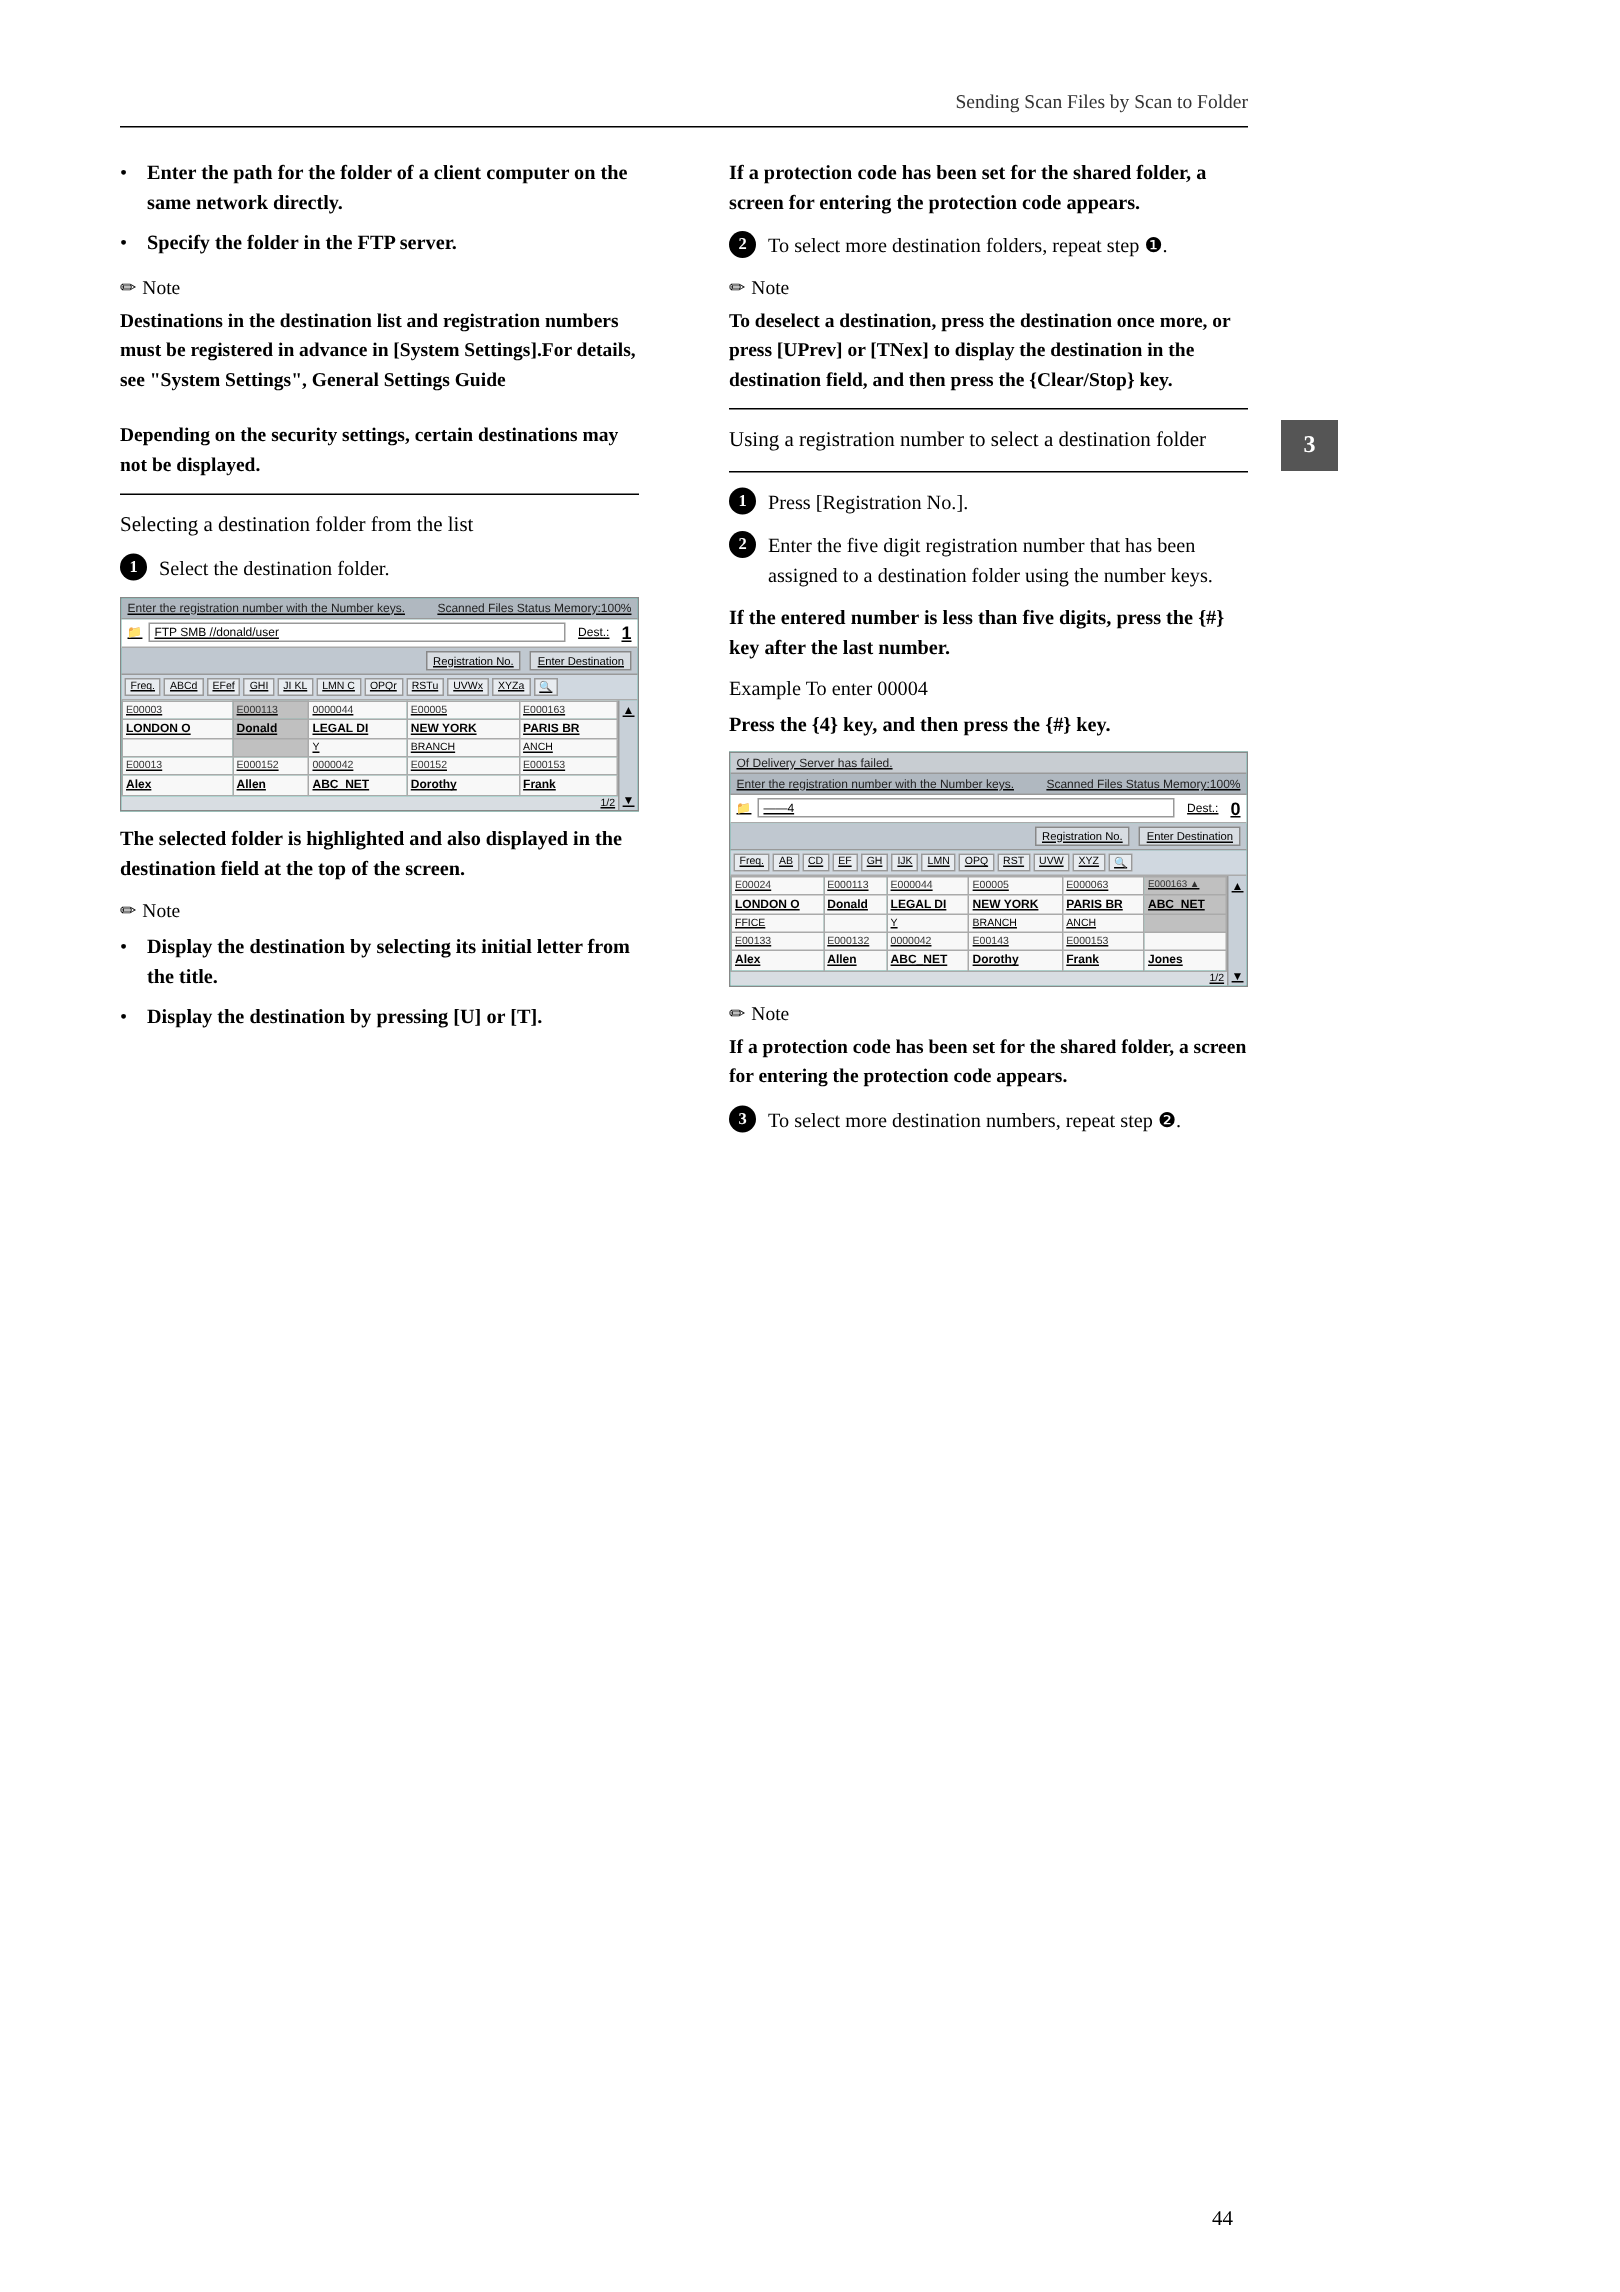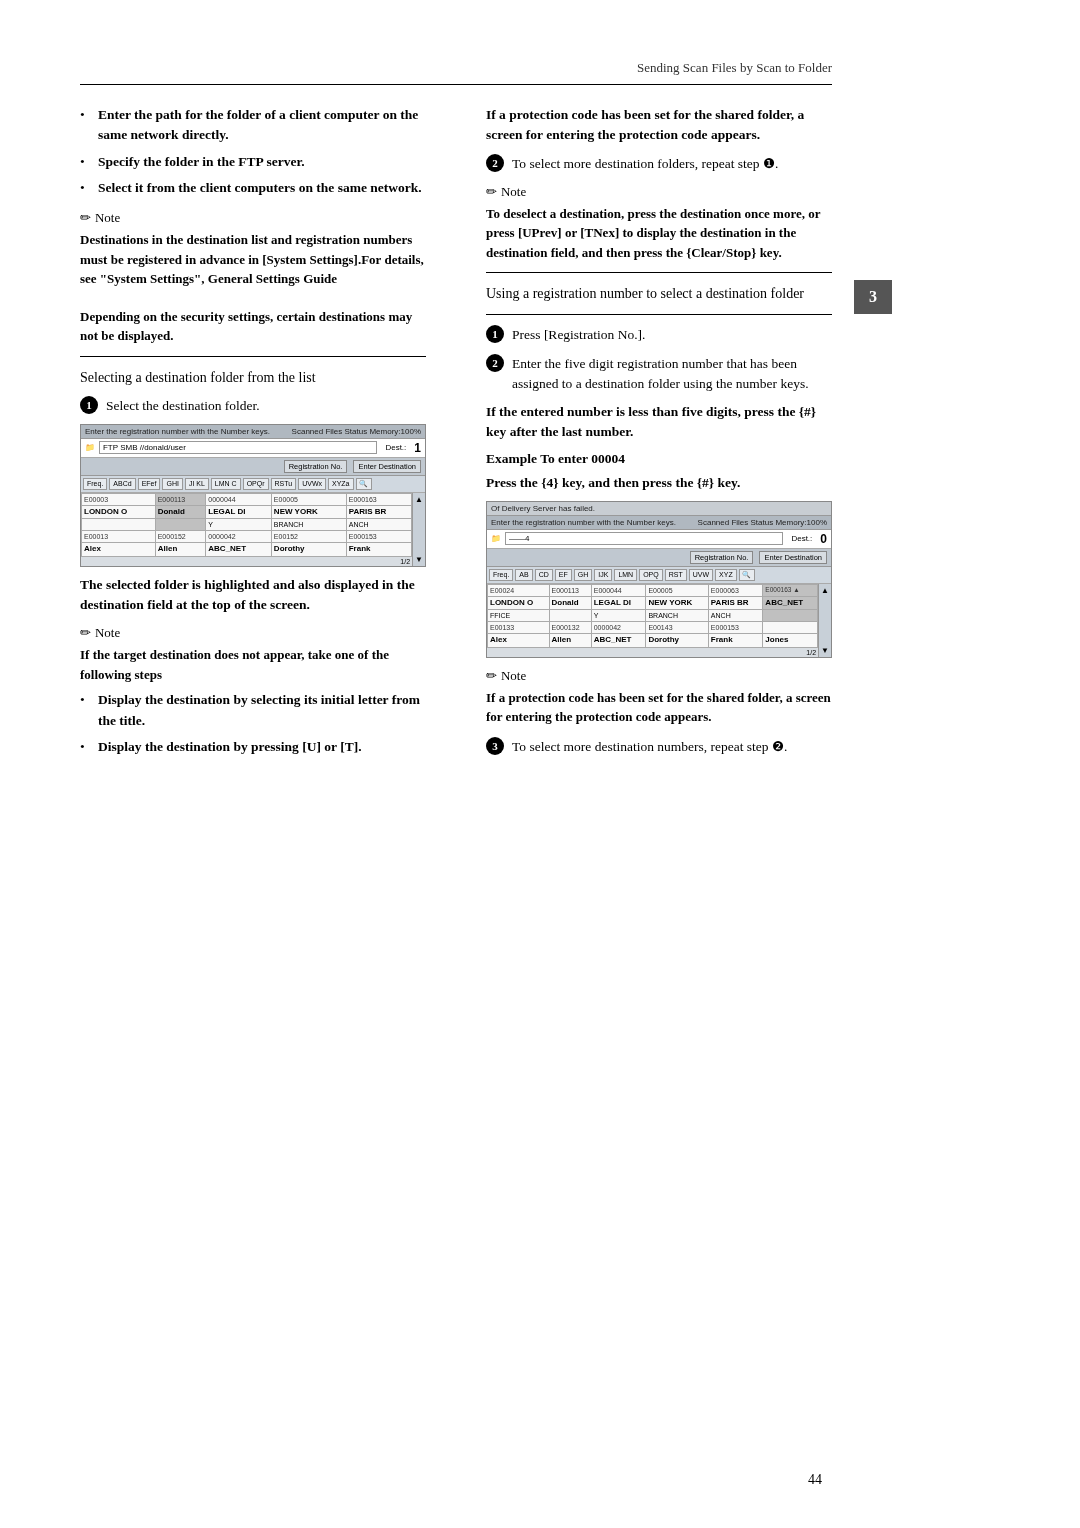--- a/index.html
+++ b/index.html
@@ -136,20 +136,21 @@
       line-height: 1.5;
     }
 
     
     .ui-screenshot {
       border: 1px solid #888;
       margin: 8px 0;
       background: #5eead4;
       font-size: 9px;
       font-family: Arial, sans-serif;
+      text-decoration: underline;
     }
     .ui-top-bar {
       background: #b0b8c0;
       padding: 2px 4px;
       display: flex;
       justify-content: space-between;
       align-items: center;
       border-bottom: 1px solid #999;
     }
     .ui-top-bar-text {
@@ -280,21 +281,21 @@
     }
 
     hr.section-rule {
       border: none;
       border-top: 1px solid #000;
       margin: 10px 0;
     }
 
     .example-text {
       font-size: 13.5px;
-      font-weight: bold;
+      font-weight: normal;
       margin: 6px 0;
     }
 
   </style>
 </head>
 <body>
 
 <div class="page-container">
 
   <div class="page-header">
@@ -303,21 +304,20 @@
 
   <div class="chapter-marker">3</div>
 
   <div class="two-col">
 
     <div class="left-col">
 
       <ul class="bullet-list">
         <li><strong>Enter the path for the folder of a client computer on the same network directly.</strong></li>
         <li><strong>Specify the folder in the FTP server.</strong></li>
-        <li><strong>Select it from the client computers on the same network.</strong></li>
       </ul>
 
       <div class="note-section">
         <div class="note-label">
           <span class="note-pencil">✏</span>
           <span>Note</span>
         </div>
         <div class="note-text">
           <strong>Destinations in the destination list and registration numbers must be registered in advance in [System Settings].For details, see "System Settings", General Settings Guide</strong>
         </div>
@@ -414,23 +414,20 @@
           </div>
         </div>
       </div>
 
       <div class="bold-instruction">The selected folder is highlighted and also displayed in the destination field at the top of the screen.</div>
 
       <div class="note-section">
         <div class="note-label">
           <span class="note-pencil">✏</span>
           <span>Note</span>
-        </div>
-        <div class="note-text">
-          <strong>If the target destination does not appear, take one of the following steps</strong>
         </div>
         <ul class="bullet-list" style="margin-top:6px;">
           <li><strong>Display the destination by selecting its initial letter from the title.</strong></li>
           <li><strong>Display the destination by pressing [U] or [T].</strong></li>
         </ul>
       </div>
 
     </div>
 
     <div class="right-col">

